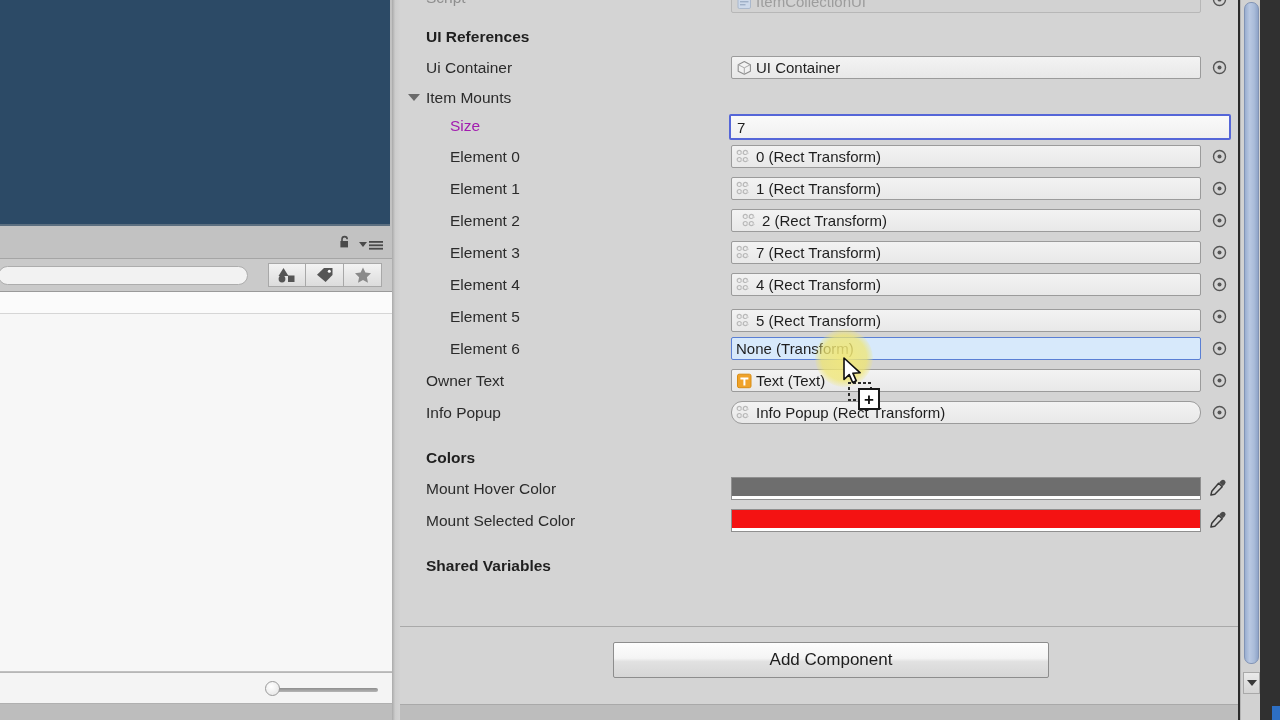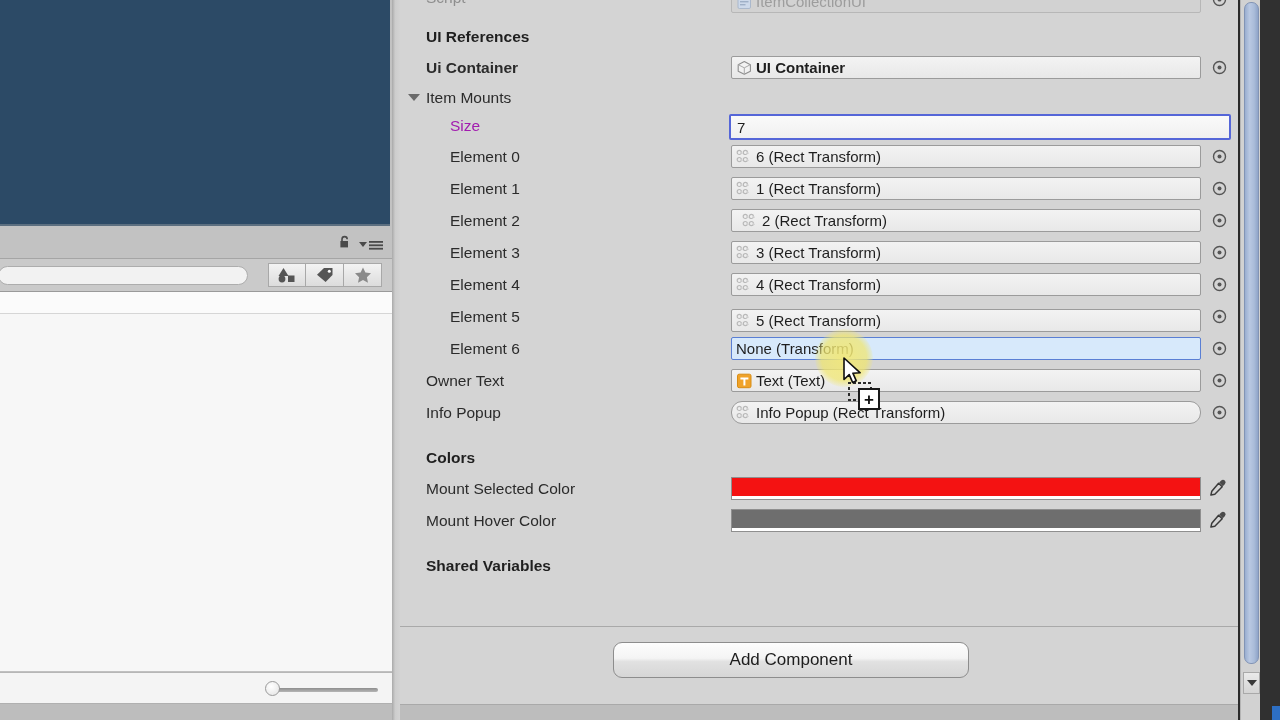--- a/index.html
+++ b/index.html
@@ -233,24 +233,24 @@
 
   
   #addcomp-area {
     position: absolute; left: 0; top: 626px;
     width: 838px; height: 78px;
     background: #d4d4d4;
     border-top: 1px solid #a9a9a9;
   }
   #add-component-btn {
     position: absolute; left: 213px; top: 15px;
-    width: 356px; height: 36px;
+    width: 436px; height: 36px;
     background: linear-gradient(180deg,#fdfdfd 0%, #f4f4f4 45%, #e1e1e1 55%, #d6d6d6 100%);
     border: 1px solid #8d8d8d;
-    border-radius: 9px;
+    border-radius: 2px;
     font-size: 17px;
     color: #1d1d1d;
     display: flex; align-items: center; justify-content: center;
     font-family: "Liberation Sans", sans-serif;
     cursor: pointer;
   }
   #inspector-bottom-strip {
     position: absolute; left: 0; top: 704px;
     width: 838px; height: 16px;
     background: #bdbdbd;
@@ -405,21 +405,21 @@
      <div class="picker" style="top:2px;">
             <svg width="15" height="15" viewBox="0 0 15 15">
     <circle cx="7.5" cy="7.5" r="6" fill="none" stroke="#555" stroke-width="1.4"></circle>
     <circle cx="7.5" cy="7.5" r="2" fill="#555"></circle>
             </svg>
           </div>
         </div>
         <div class="section-header" style="margin-top: 16px;">
           <span>UI References</span>
         </div>
-        <div class="row" style="height: 32px; font-weight: bold;">
+        <div class="row" style="height: 32px;">
           <div class="row-label">Ui Container</div>
          <div class="objfield" style="top:4px;">
            <svg class="ic" width="17" height="16" viewBox="0 0 17 16">
         <path d="M8.3 1.6 L14.4 4.7 L14.4 11.2 L8.3 14.3 L2.2 11.2 L2.2 4.7 Z" fill="#f2f2f2" stroke="#8e8e8e" stroke-width="1.1" stroke-linejoin="round"></path>
         <path d="M2.2 4.7 L8.3 7.8 L14.4 4.7 M8.3 7.8 L8.3 14.3" fill="none" stroke="#a8a8a8" stroke-width="1"></path>
             </svg>
             <span>UI Container</span>
          </div>
          <div class="picker" style="top:8px;">
             <svg width="15" height="15" viewBox="0 0 15 15">
@@ -448,21 +448,21 @@
           <circle cx="3.3" cy="10.6" r="2.1"></circle>
                 <circle cx="9.4" cy="10.6" r="2.1"></circle>
         </g>
         <g fill="#cfcfcf">
           <path d="M5.4 2.2 l1.5 2.6 h-3 z"></path>
                 <path d="M11.5 2.2 l1.5 2.6 h-3 z"></path>
           <path d="M5.4 9.4 l1.5 2.6 h-3 z"></path>
                 <path d="M11.5 9.4 l1.5 2.6 h-3 z"></path>
         </g>
             </svg>
-            <span>6 (Rect Transform)</span>
+            <span>0 (Rect Transform)</span>
          </div>
          <div class="picker" style="top:8px;">
             <svg width="15" height="15" viewBox="0 0 15 15">
     <circle cx="7.5" cy="7.5" r="6" fill="none" stroke="#555" stroke-width="1.4"></circle>
     <circle cx="7.5" cy="7.5" r="2" fill="#555"></circle>
             </svg>
           </div>
         </div>
         <div class="row" style="height: 32px;">
           <div class="row-label indent">Element 1</div>
@@ -526,21 +526,21 @@
           <circle cx="3.3" cy="10.6" r="2.1"></circle>
                 <circle cx="9.4" cy="10.6" r="2.1"></circle>
         </g>
         <g fill="#cfcfcf">
           <path d="M5.4 2.2 l1.5 2.6 h-3 z"></path>
                 <path d="M11.5 2.2 l1.5 2.6 h-3 z"></path>
           <path d="M5.4 9.4 l1.5 2.6 h-3 z"></path>
                 <path d="M11.5 9.4 l1.5 2.6 h-3 z"></path>
         </g>
             </svg>
-            <span>3 (Rect Transform)</span>
+            <span>7 (Rect Transform)</span>
          </div>
          <div class="picker" style="top:8px;">
             <svg width="15" height="15" viewBox="0 0 15 15">
     <circle cx="7.5" cy="7.5" r="6" fill="none" stroke="#555" stroke-width="1.4"></circle>
     <circle cx="7.5" cy="7.5" r="2" fill="#555"></circle>
             </svg>
           </div>
         </div>
         <div class="row" style="height: 32px;">
           <div class="row-label indent">Element 4</div>
@@ -645,34 +645,34 @@
             <svg width="15" height="15" viewBox="0 0 15 15">
     <circle cx="7.5" cy="7.5" r="6" fill="none" stroke="#555" stroke-width="1.4"></circle>
     <circle cx="7.5" cy="7.5" r="2" fill="#555"></circle>
             </svg>
           </div>
         </div>
         <div class="section-header" style="margin-top: 14px;">
           <span>Colors</span>
         </div>
         <div class="row" style="height: 32px;">
-          <div class="row-label">Mount Selected Color</div>
+          <div class="row-label">Mount Hover Color</div>
          <div class="colorfield" style="top:4px;">
-           <div class="swatch" style="background:#f41212"></div>
+           <div class="swatch" style="background:#6e6e6e"></div>
            <div class="alpha" style="background:#ffffff"></div>
          </div>
          <div class="eyedropper" style="top:5px;"><svg width="20" height="20" viewBox="0 0 20 20">
     <path d="M13.2 2.6 a2.5 2.5 0 0 1 3.6 3.6 l-2 2 -3.6-3.6 z" fill="#4a4a4a"></path>
     <path d="M10.6 5.2 l3.6 3.6 l-7.4 7.4 l-3.9 .9 l.9 -3.9 z" fill="none" stroke="#3a3a3a" stroke-width="1.5" stroke-linejoin="round"></path>
             </svg></div>
         </div>
         <div class="row" style="height: 32px;">
-          <div class="row-label">Mount Hover Color</div>
+          <div class="row-label">Mount Selected Color</div>
          <div class="colorfield" style="top:4px;">
-           <div class="swatch" style="background:#6e6e6e"></div>
+           <div class="swatch" style="background:#f41212"></div>
            <div class="alpha" style="background:#ffffff"></div>
          </div>
          <div class="eyedropper" style="top:5px;"><svg width="20" height="20" viewBox="0 0 20 20">
     <path d="M13.2 2.6 a2.5 2.5 0 0 1 3.6 3.6 l-2 2 -3.6-3.6 z" fill="#4a4a4a"></path>
     <path d="M10.6 5.2 l3.6 3.6 l-7.4 7.4 l-3.9 .9 l.9 -3.9 z" fill="none" stroke="#3a3a3a" stroke-width="1.5" stroke-linejoin="round"></path>
             </svg></div>
         </div>
         <div class="section-header" style="margin-top: 14px;">
           <span>Shared Variables</span>
         </div>

